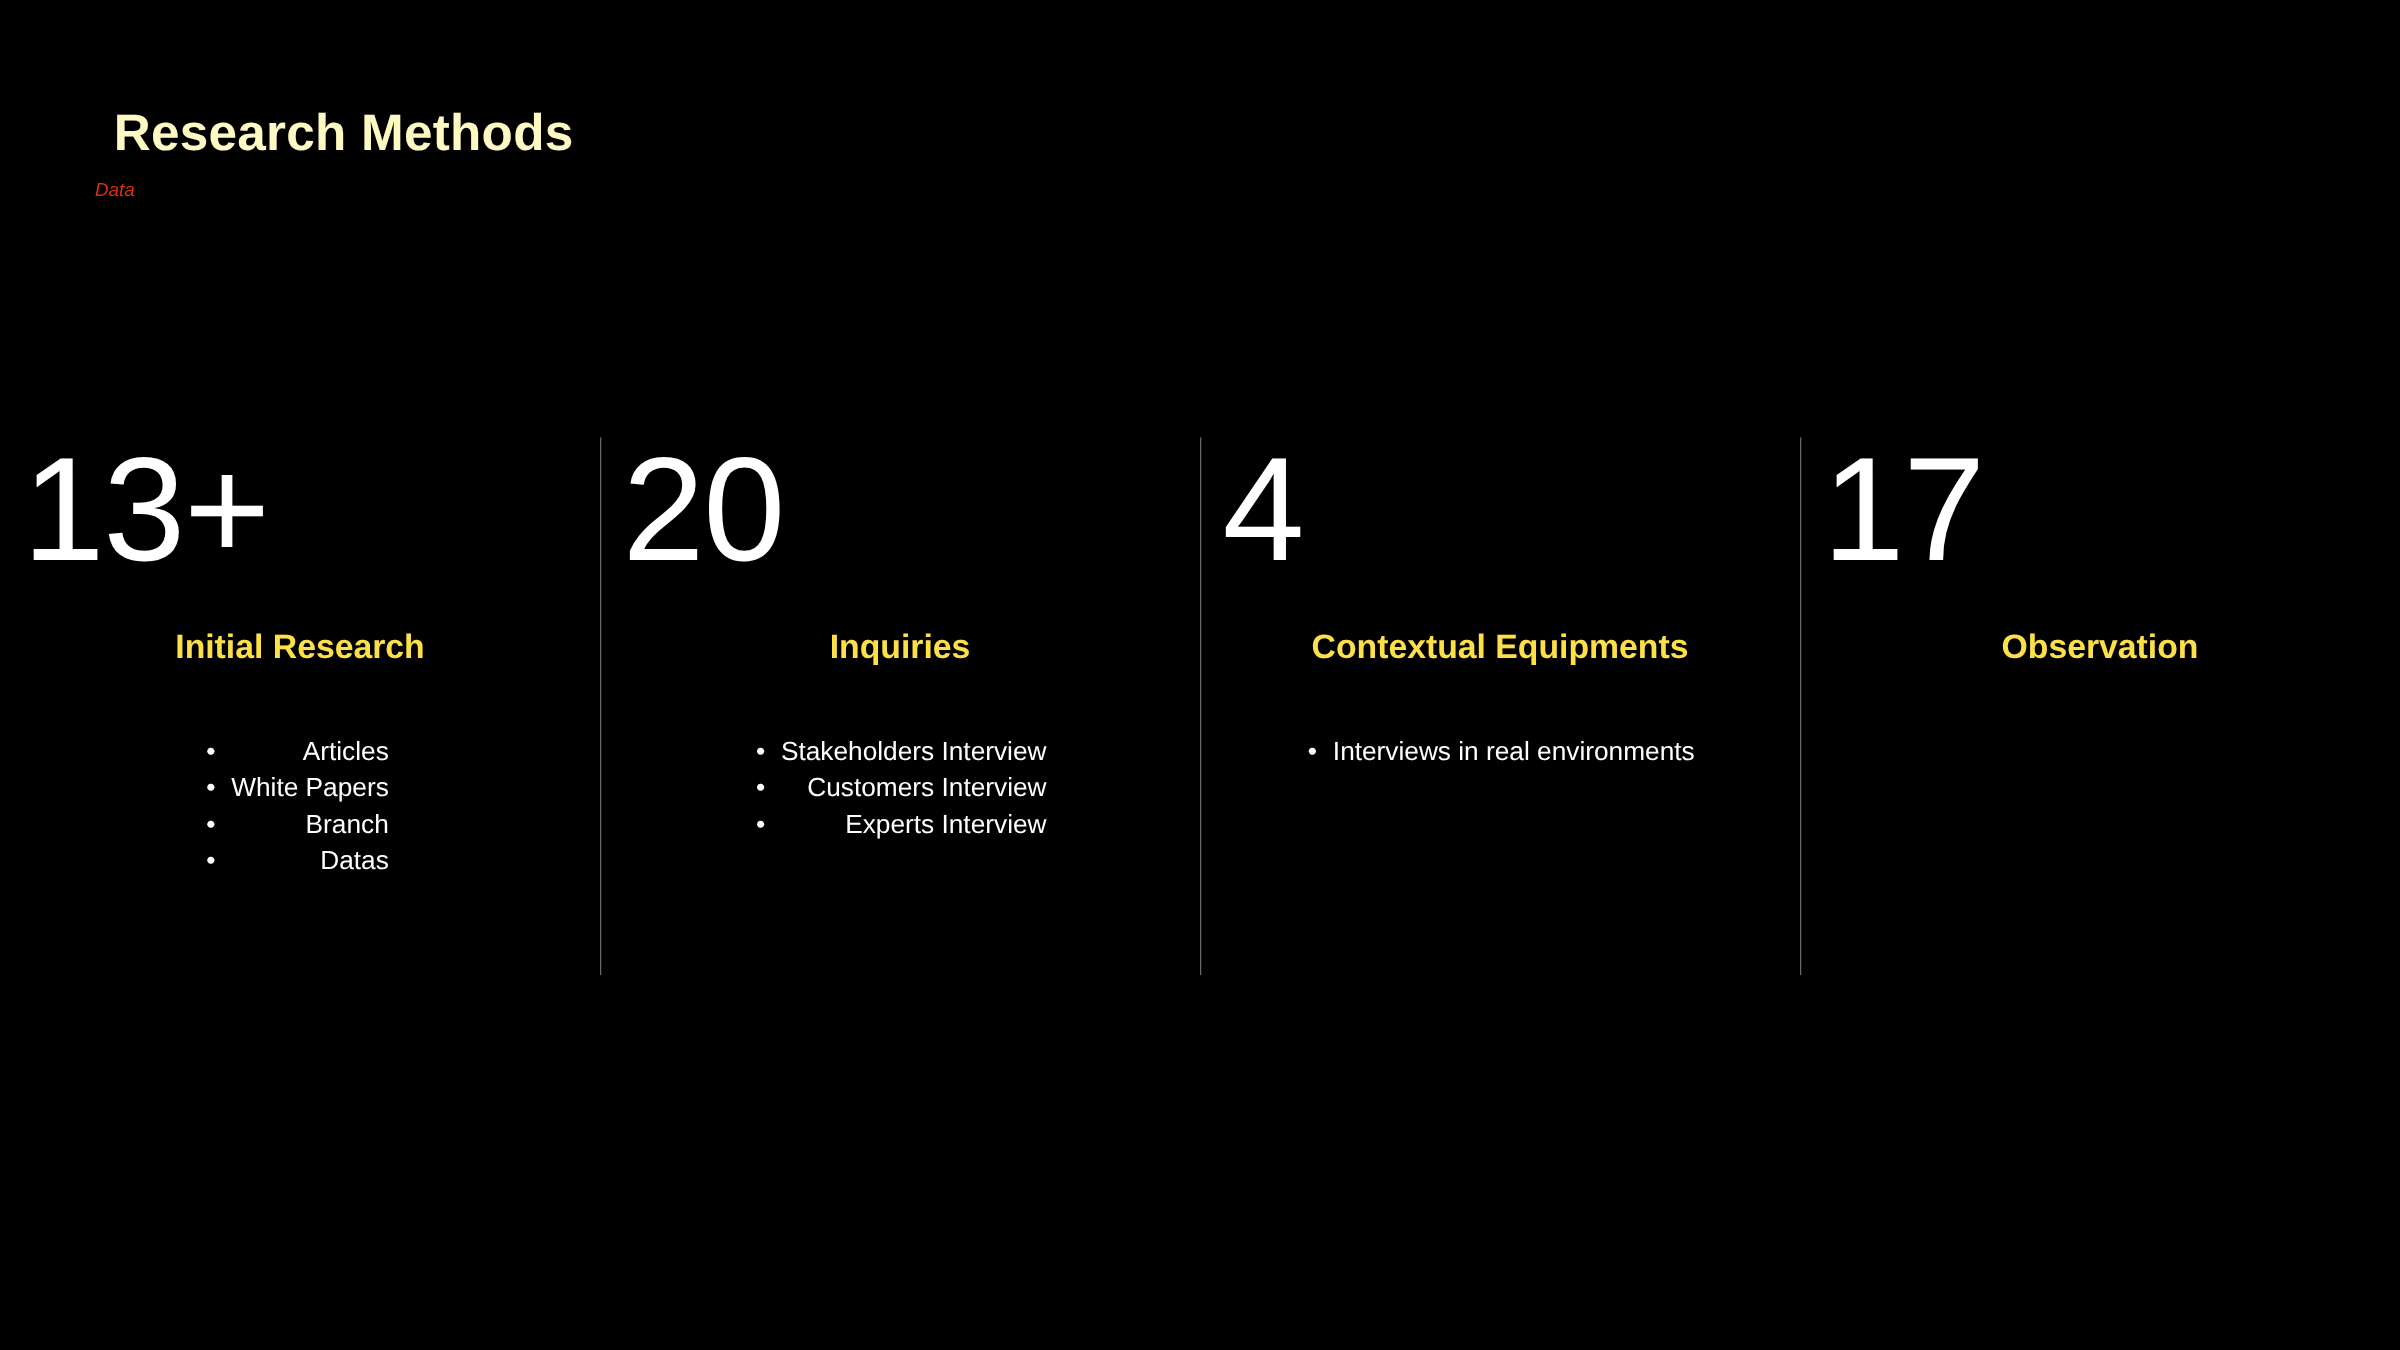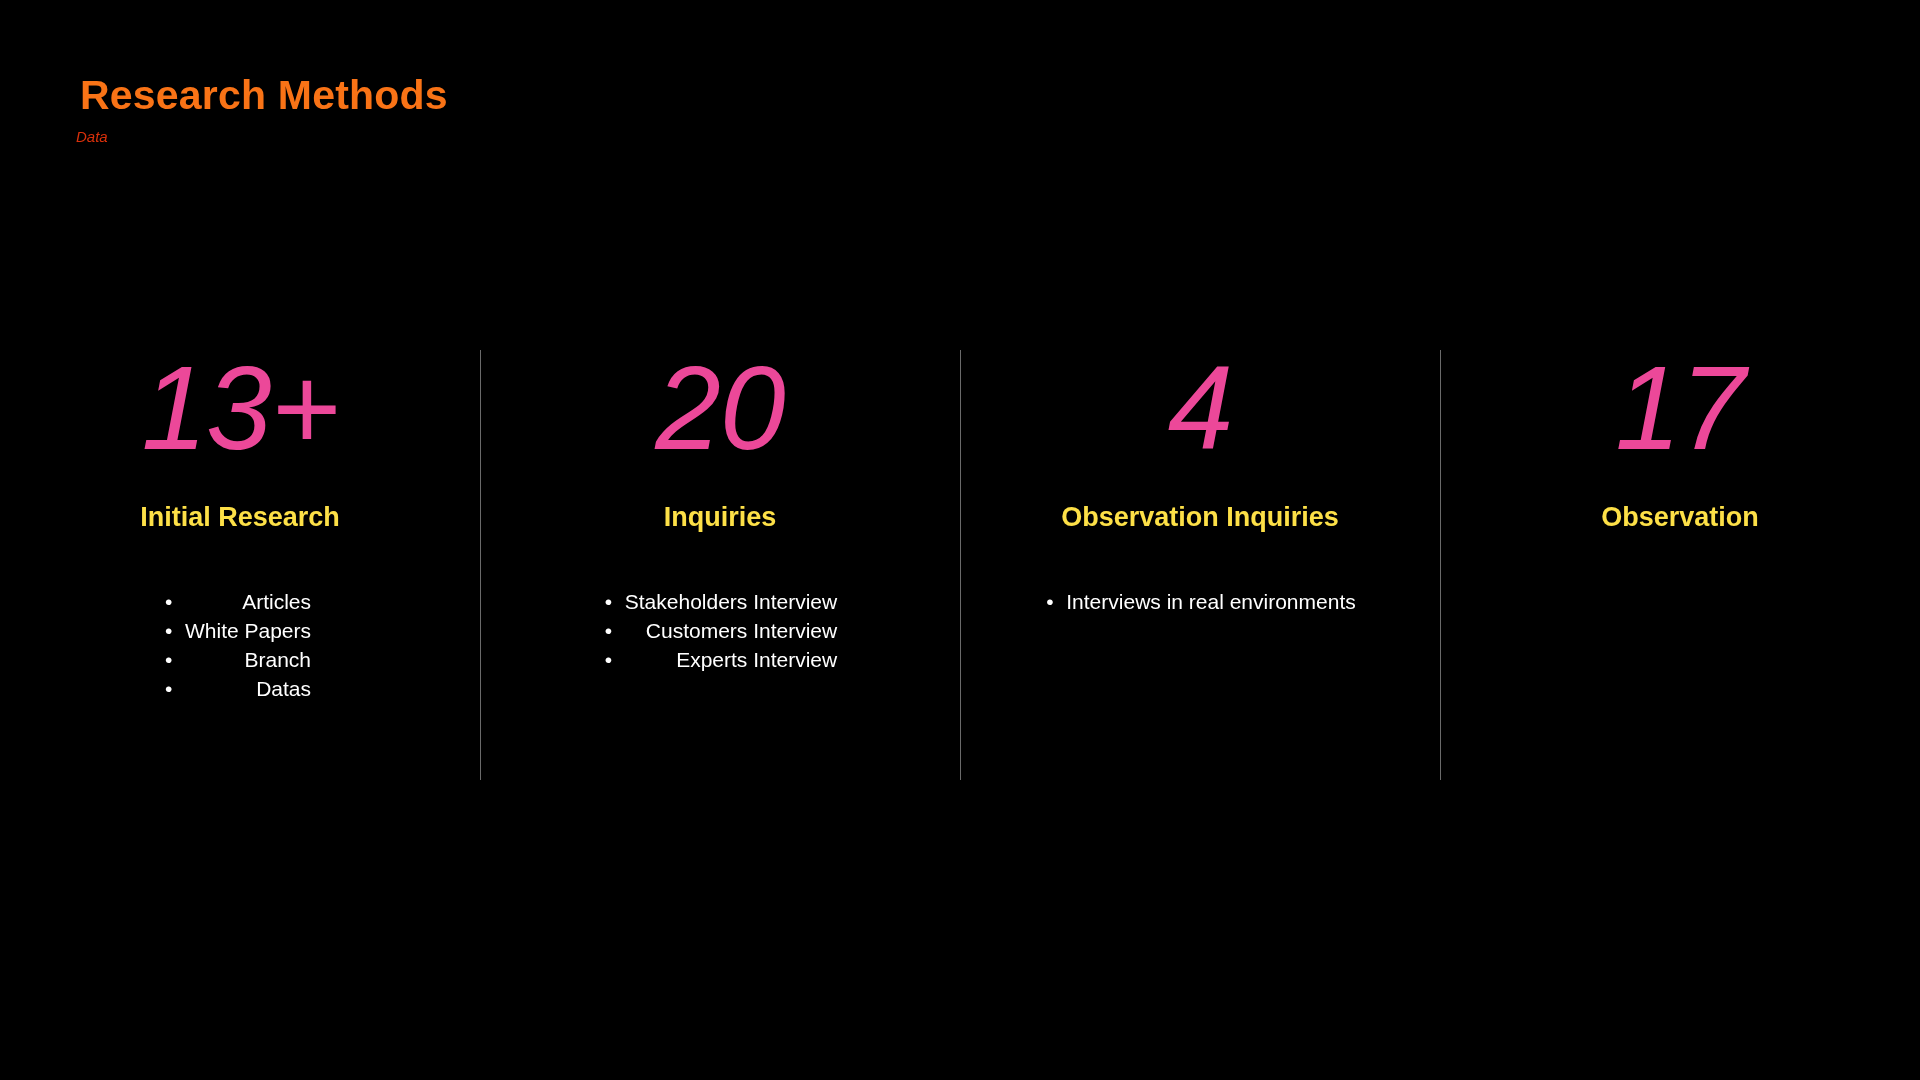--- a/index.html
+++ b/index.html
@@ -24,24 +24,24 @@
 
   
   .header {
     position: absolute;
     left: 75px;
     top: 68px;
   }
   .slide-title {
     font-size: 41px;
     font-weight: bold;
-    color: #f97316;
+    color: #fef9c3;
     letter-spacing: 0.2px;
     line-height: 1.1;
-    margin: 5px;
+    margin: 16px;
     white-space: nowrap;
   }
   .slide-subtitle {
     font-size: 15px;
     font-style: italic;
     color: #d9300a;
     margin: 11px 0 0 1px;
     line-height: 1;
     white-space: nowrap;
   }
@@ -67,30 +67,28 @@
     content: "";
     position: absolute;
     left: 0;
     top: 5px;
     width: 1px;
     height: 430px;
     background: #6a6a6a;
   }
 
   .stat-number {
-    text-align: center;
-    color: #ec4899;
+    color: #ffffff;
     font-size: 118px;
     font-weight: normal;
     line-height: 1;
     margin: 0;
     padding-top: 4px;
     letter-spacing: -1px;
     height: 152px;
-    font-style: italic;
   }
 
   .stat-heading {
     text-align: center;
     color: #fde047;
     font-size: 27px;
     font-weight: bold;
     line-height: 1.2;
     margin: 0;
     padding: 0 20px;
@@ -167,21 +165,21 @@
         <ul class="bullet-inner bullet-list">
           <li class="bullet-item">Stakeholders Interview</li>
           <li class="bullet-item">Customers Interview</li>
           <li class="bullet-item">Experts Interview</li>
         </ul>
       </div>
     </div>
 
     <div class="column col-3">
       <div class="stat-number">4</div>
-      <div class="stat-heading">Observation Inquiries</div>
+      <div class="stat-heading">Contextual Equipments</div>
       <div class="bullet-wrap">
         <ul class="bullet-inner bullet-list">
           <li class="bullet-item">Interviews in real environments</li>
         </ul>
       </div>
     </div>
 
     <div class="column col-4">
       <div class="stat-number">17</div>
       <div class="stat-heading">Observation</div>

